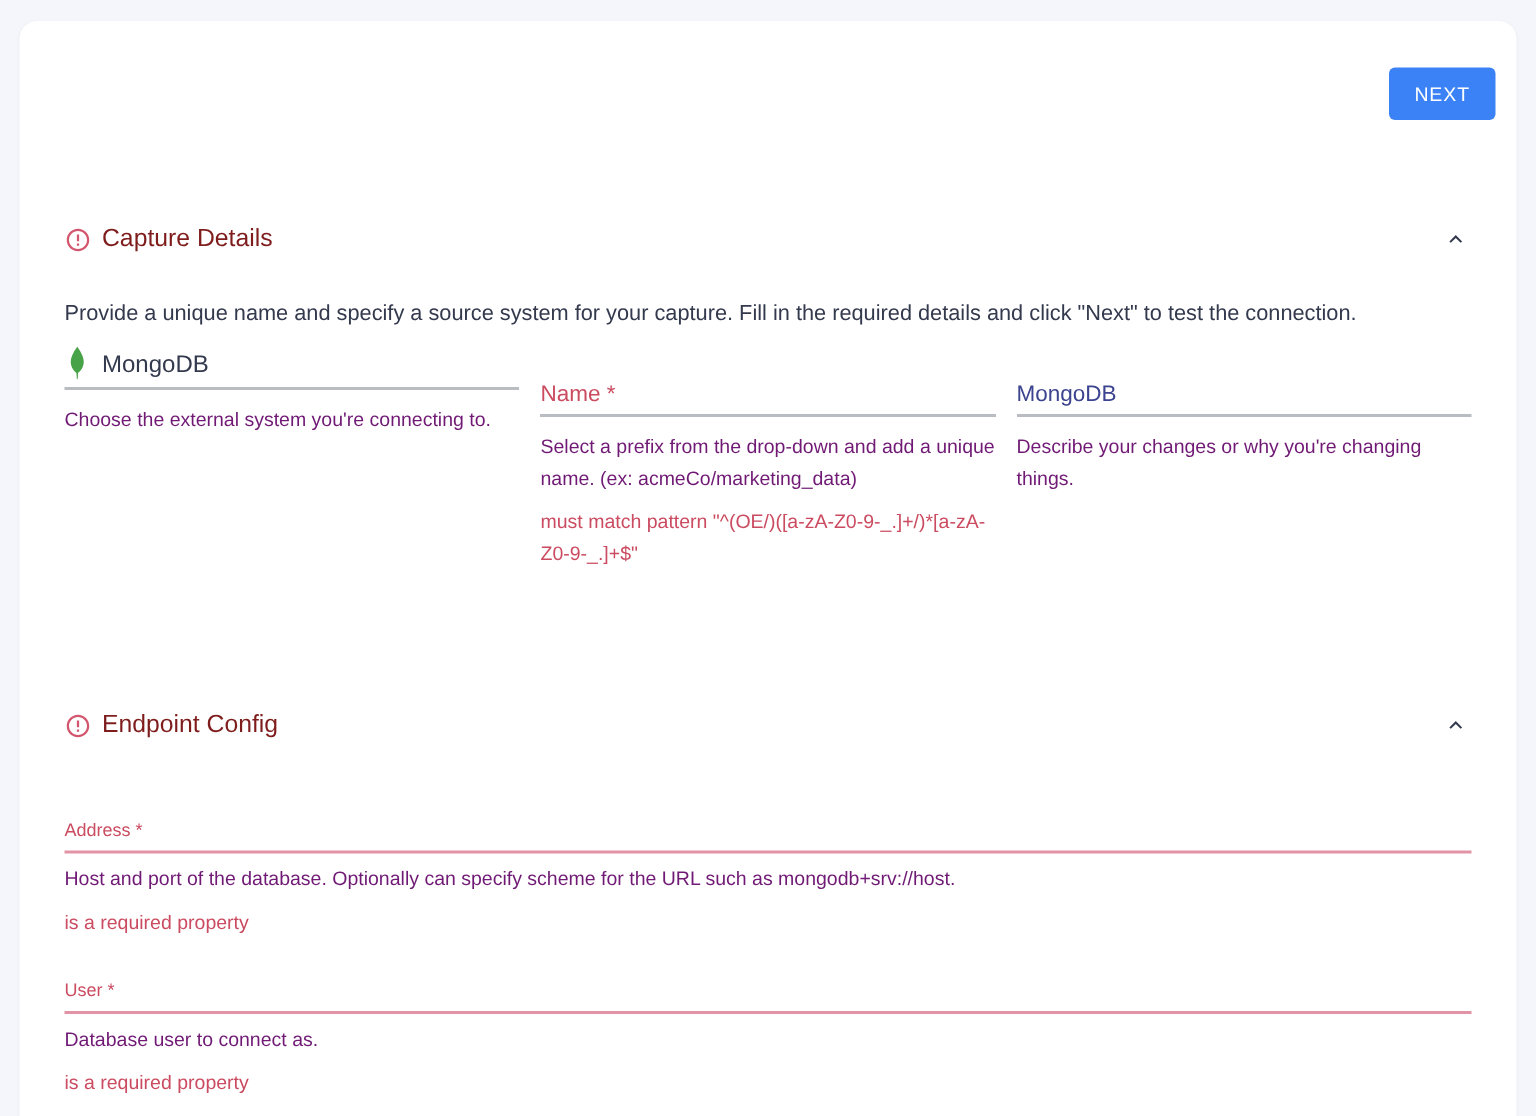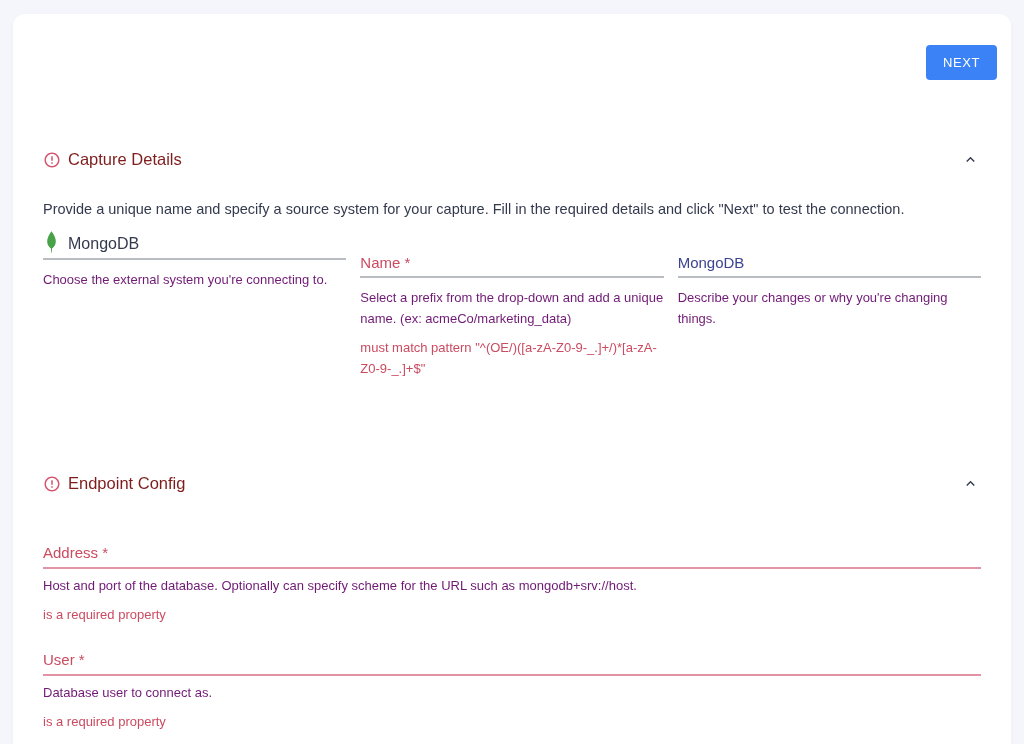--- a/index.html
+++ b/index.html
@@ -98,21 +98,21 @@
     color: #cb4b60;
   }
   .break { word-break: break-all; }
   .ep-field { margin-top: 25px; }
   .ep-field.first { margin-top: 51px; }
   .ep-control {
     border-bottom: 2px solid #e294a6;
     padding-bottom: 5px;
     cursor: text;
   }
-  .ep-control .inline-label { font-size: 15px; }
+  .ep-control .inline-label { font-size: 12px; }
   .ep-field .helper { margin-top: 6px; }
   .ep-field .error-text { margin-top: 8px; }
   .capture-header { margin-top: 70px; }
   .endpoint-header { margin-top: 56px; justify-content: flex-end; }
 </style>
 </head>
 <body>
 
 <div class="card">
 

